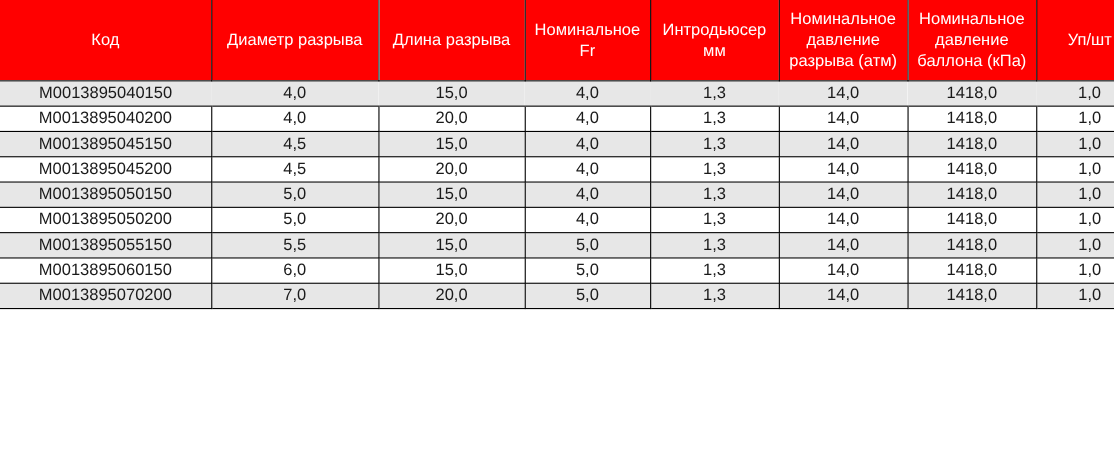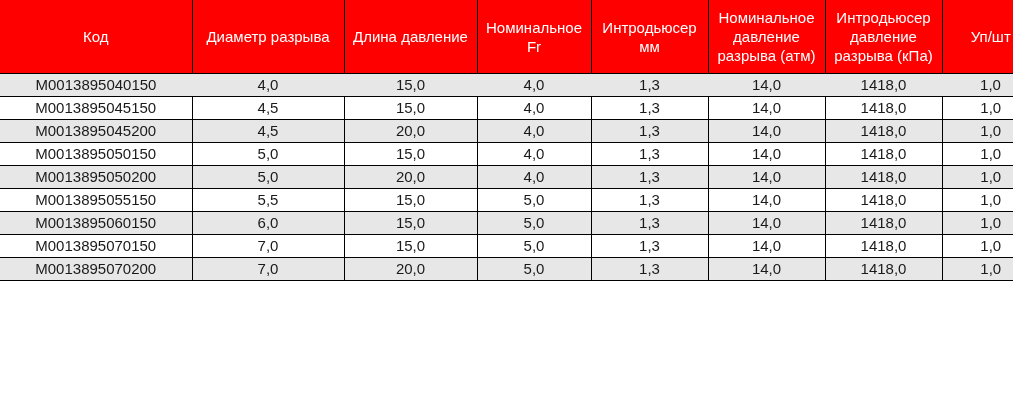--- a/index.html
+++ b/index.html
@@ -62,33 +62,43 @@
     <col style="width:114px">
     <col style="width:117px">
     <col style="width:117px">
     <col style="width:117px">
     <col style="width:71px">
   </colgroup>
   <thead>
     <tr>
       <th>Код</th>
       <th>Диаметр разрыва</th>
-      <th>Длина давление</th>
+      <th>Длина разрыва</th>
       <th>Номинальное Fr</th>
       <th>Интродьюсер мм</th>
       <th>Номинальное давление разрыва (атм)</th>
-      <th>Интродьюсер давление разрыва (кПа)</th>
+      <th>Номинальное давление баллона (кПа)</th>
       <th>Уп/шт</th>
     </tr>
   </thead>
   <tbody>
       <tr>
         <td>M0013895040150</td>
         <td>4,0</td>
         <td>15,0</td>
+        <td>4,0</td>
+        <td>1,3</td>
+        <td>14,0</td>
+        <td>1418,0</td>
+        <td>1,0</td>
+      </tr>
+      <tr>
+        <td>M0013895040200</td>
+        <td>4,0</td>
+        <td>20,0</td>
         <td>4,0</td>
         <td>1,3</td>
         <td>14,0</td>
         <td>1418,0</td>
         <td>1,0</td>
       </tr>
       <tr>
         <td>M0013895045150</td>
         <td>4,5</td>
         <td>15,0</td>
@@ -142,30 +152,20 @@
         <td>M0013895060150</td>
         <td>6,0</td>
         <td>15,0</td>
         <td>5,0</td>
         <td>1,3</td>
         <td>14,0</td>
         <td>1418,0</td>
         <td>1,0</td>
       </tr>
       <tr>
-        <td>M0013895070150</td>
-        <td>7,0</td>
-        <td>15,0</td>
-        <td>5,0</td>
-        <td>1,3</td>
-        <td>14,0</td>
-        <td>1418,0</td>
-        <td>1,0</td>
-      </tr>
-      <tr>
         <td>M0013895070200</td>
         <td>7,0</td>
         <td>20,0</td>
         <td>5,0</td>
         <td>1,3</td>
         <td>14,0</td>
         <td>1418,0</td>
         <td>1,0</td>
       </tr>
     </tbody>

